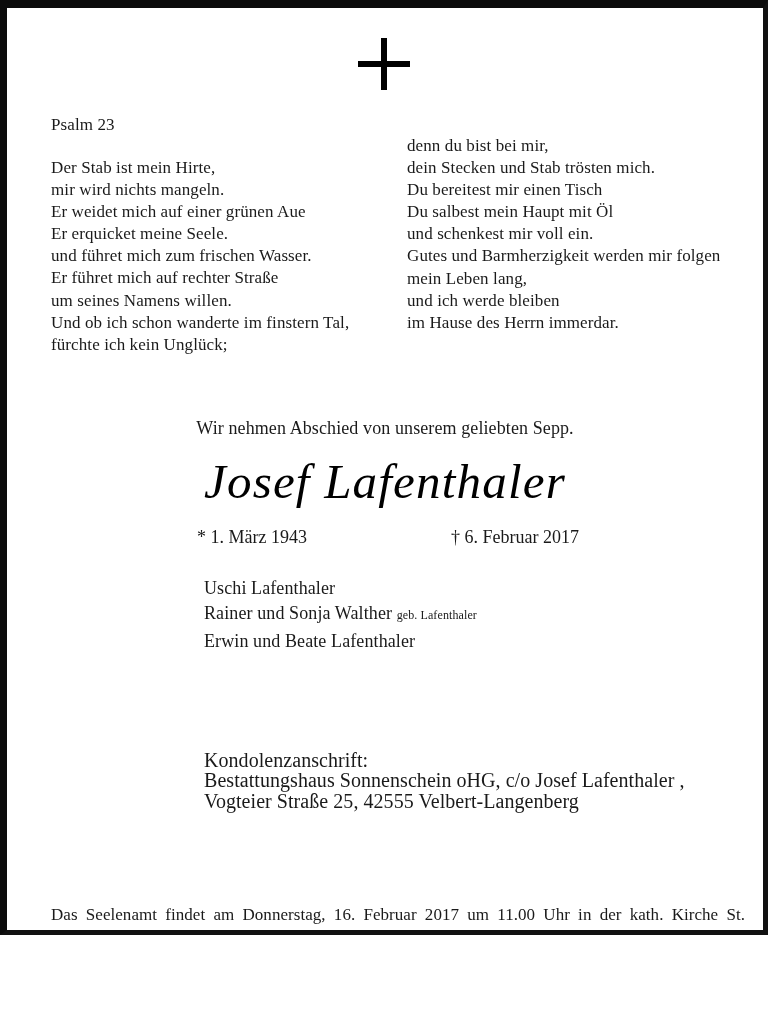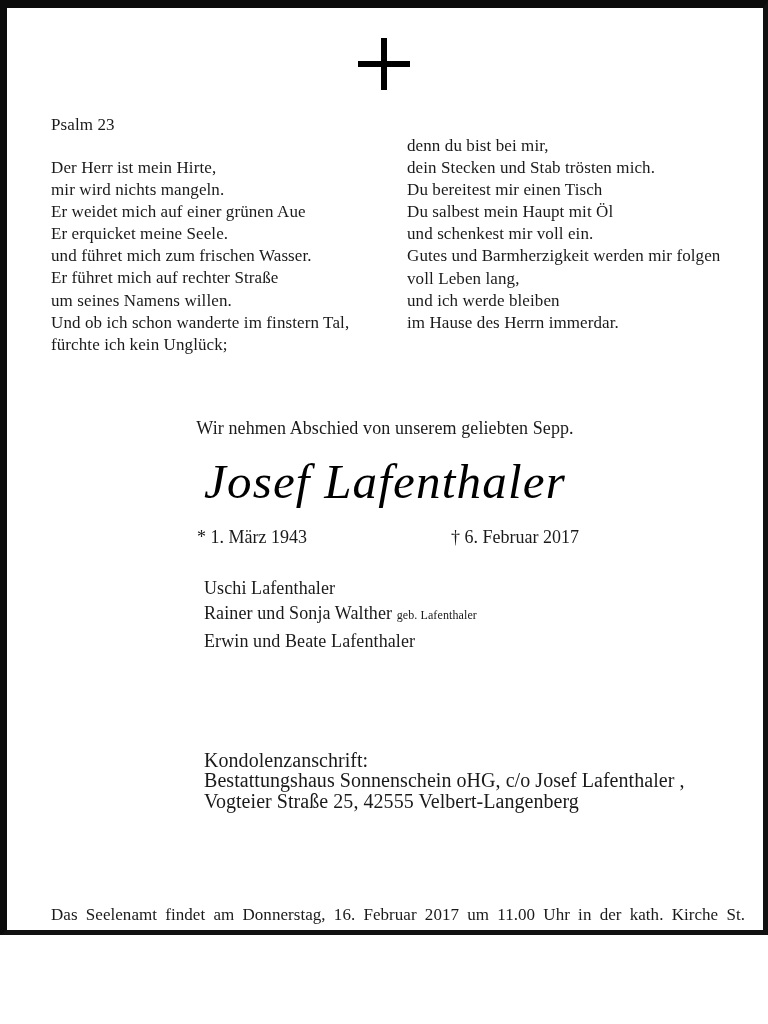--- a/index.html
+++ b/index.html
@@ -191,39 +191,39 @@
   <div class="sheet">
 
     <div class="cross">
       <div class="bar-v"></div>
       <div class="bar-h"></div>
     </div>
 
     <div class="psalm-heading">Psalm 23</div>
 
     <div class="psalm-col-left">
-      <div class="psalm-line">Der Herr ist mein Hirte,</div>
+      <div class="psalm-line">Der Stab ist mein Hirte,</div>
       <div class="psalm-line">mir wird nichts mangeln.</div>
       <div class="psalm-line">Er weidet mich auf einer grünen Aue</div>
       <div class="psalm-line">Er erquicket meine Seele.</div>
       <div class="psalm-line">und führet mich zum frischen Wasser.</div>
       <div class="psalm-line">Er führet mich auf rechter Straße</div>
       <div class="psalm-line">um seines Namens willen.</div>
       <div class="psalm-line">Und ob ich schon wanderte im finstern Tal,</div>
       <div class="psalm-line">fürchte ich kein Unglück;</div>
     </div>
 
     <div class="psalm-col-right">
       <div class="psalm-line">denn du bist bei mir,</div>
       <div class="psalm-line">dein Stecken und Stab trösten mich.</div>
       <div class="psalm-line">Du bereitest mir einen Tisch</div>
       <div class="psalm-line">Du salbest mein Haupt mit Öl</div>
       <div class="psalm-line">und schenkest mir voll ein.</div>
       <div class="psalm-line">Gutes und Barmherzigkeit werden mir folgen</div>
-      <div class="psalm-line">voll Leben lang,</div>
+      <div class="psalm-line">mein Leben lang,</div>
       <div class="psalm-line">und ich werde bleiben</div>
       <div class="psalm-line">im Hause des Herrn immerdar.</div>
     </div>
 
     <div class="farewell">Wir nehmen Abschied von unserem geliebten Sepp.</div>
 
     <div class="deceased-name">Josef Lafenthaler</div>
 
     <div class="dates-row">
       <span class="birth">* 1. März 1943</span>

